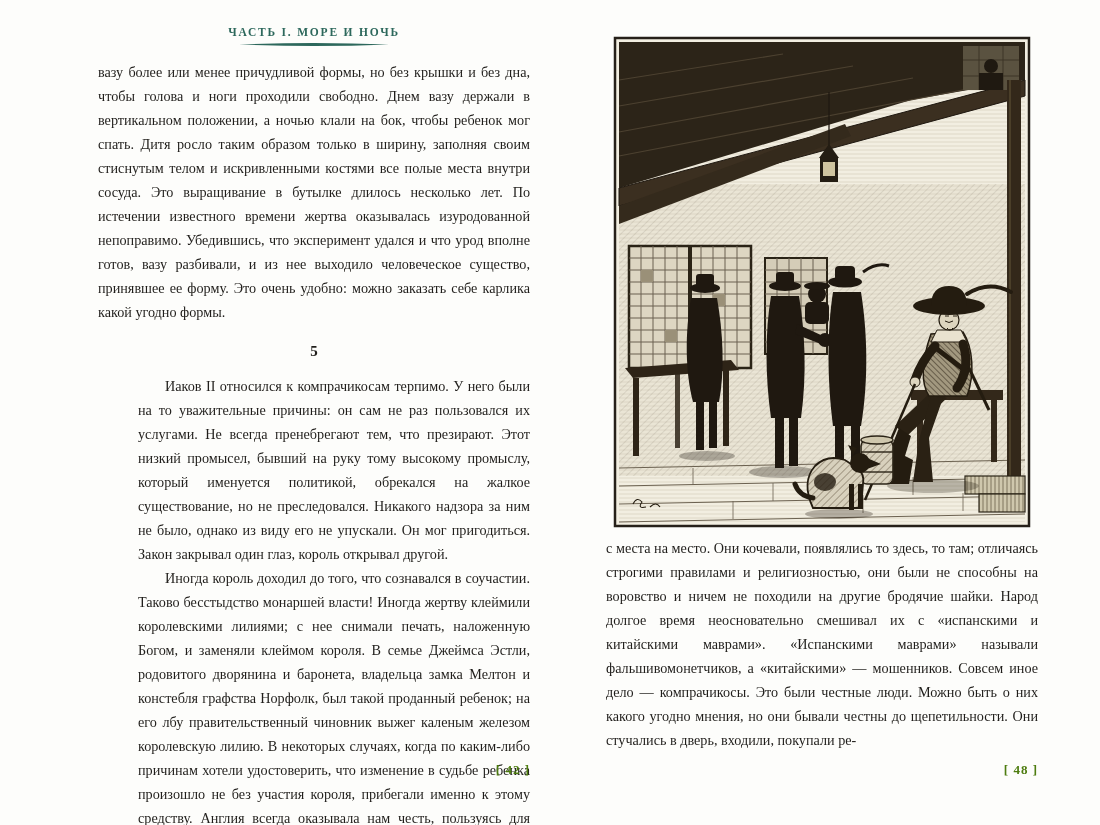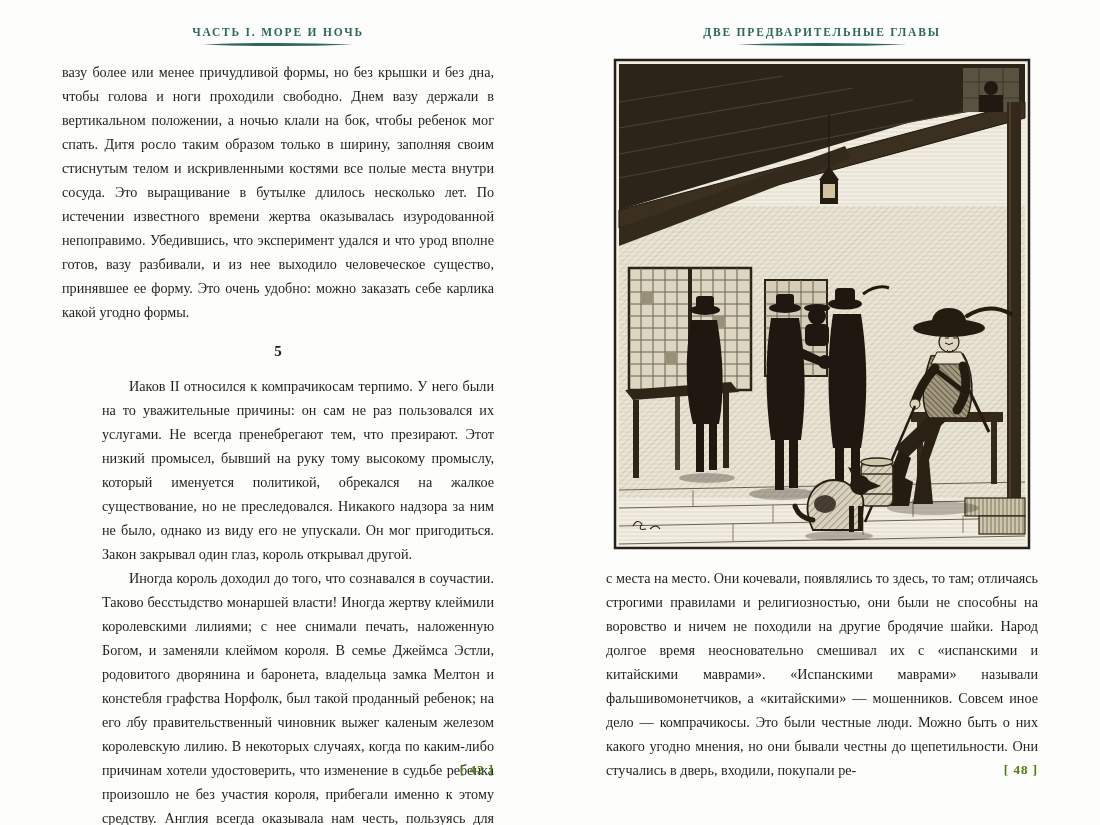--- a/index.html
+++ b/index.html
@@ -6,21 +6,21 @@
   body{
     width:1100px;height:825px;
     background:#fdfdfb;
     font-family:"Liberation Serif","DejaVu Serif",serif;
     color:#201e1b;
     overflow:hidden;
   }
   .spread{
     box-sizing:border-box;
     width:1100px;height:825px;
-    padding:26px 62px 0 62px;
+    padding:26px 62px 0 98px;
     display:flex;justify-content:space-between;
   }
   .page{
     position:relative;
     width:432px;height:782px;
     display:flex;flex-direction:column;
   }
   .running-head-wrap{flex:0 0 auto;text-align:center;}
   .running-head{
     font-size:11.5px;
@@ -53,21 +53,21 @@
     color:#4d7c0f;
     font-weight:700;
     font-size:13px;
     letter-spacing:1px;
   }
   figure.illustration{
     margin:10px auto 8px auto;
     width:418px;height:492px;
     flex:0 0 auto;
   }
-  .right-text{margin-top:8px;}
+  .right-text{margin-top:0;}
 </style>
 </head>
 <body>
 
 <div class="spread">
 
   <section class="page">
     <header class="running-head-wrap">
       <div class="running-head">ЧАСТЬ I. МОРЕ И НОЧЬ</div>
       <svg class="head-rule" width="150" height="7" viewBox="0 0 150 7" aria-hidden="true">
@@ -79,26 +79,20 @@
       <p class="para">вазу более или менее причудливой формы, но без крышки и без дна, чтобы голова и ноги проходили свободно. Днем вазу держали в вертикальном положении, а ночью клали на бок, чтобы ребенок мог спать. Дитя росло таким образом только в ширину, заполняя своим стиснутым телом и искривленными костями все полые места внутри сосуда. Это выращивание в бутылке длилось несколько лет. По истечении известного времени жертва оказывалась изуродованной непоправимо. Убедившись, что эксперимент удался и что урод вполне готов, вазу разбивали, и из нее выходило человеческое существо, принявшее ее форму. Это очень удобно: можно заказать себе карлика какой угодно формы.</p>
       <div class="section-number">5</div>
       <p class="para indent">Иаков II относился к компрачикосам терпимо. У него были на то уважительные причины: он сам не раз пользовался их услугами. Не всегда пренебрегают тем, что презирают. Этот низкий промысел, бывший на руку тому высокому промыслу, который именуется политикой, обрекался на жалкое существование, но не преследовался. Никакого надзора за ним не было, однако из виду его не упускали. Он мог пригодиться. Закон закрывал один глаз, король открывал другой.</p>
       <p class="para indent">Иногда король доходил до того, что сознавался в соучастии. Таково бесстыдство монаршей власти! Иногда жертву клеймили королевскими лилиями; с нее снимали печать, наложенную Богом, и заменяли клеймом короля. В семье Джеймса Эстли, родовитого дворянина и баронета, владельца замка Мелтон и констебля графства Норфолк, был такой проданный ребенок; на его лбу правительственный чиновник выжег каленым железом королевскую лилию. В некоторых случаях, когда по каким-либо причинам хотели удостоверить, что изменение в судьбе ребенка произошло не без участия короля, прибегали именно к этому средству. Англия всегда оказывала нам честь, пользуясь для своих собственных надобностей цветком лилии.</p>
     </div>
 
     <footer class="folio">[ 42 ]</footer>
   </section>
 
   <section class="page">
-    <header class="running-head-wrap">
-      <div class="running-head">ДВЕ ПРЕДВАРИТЕЛЬНЫЕ ГЛАВЫ</div>
-      <svg class="head-rule" width="170" height="7" viewBox="0 0 170 7" aria-hidden="true">
-        <path d="M0,3.5 Q85,0.4 170,3.5 Q85,6.6 0,3.5 Z"></path>
-      </svg>
-    </header>
 
     <figure class="illustration">
       <svg width="418" height="492" viewBox="0 0 418 492" aria-hidden="true">
         <defs>
           <pattern id="pdiag" patternUnits="userSpaceOnUse" width="5" height="5" patternTransform="rotate(45)">
             <rect width="5" height="5" fill="#d8d1bd"></rect>
             <line x1="0" y1="0" x2="0" y2="5" stroke="#6a5e49" stroke-width="1"></line>
           </pattern>
           <pattern id="pdark" patternUnits="userSpaceOnUse" width="4" height="4" patternTransform="rotate(-45)">
             <rect width="4" height="4" fill="#a2987f"></rect>

